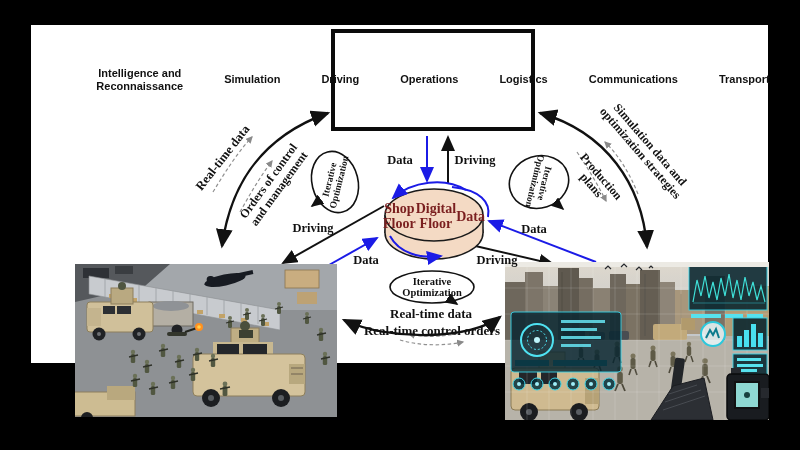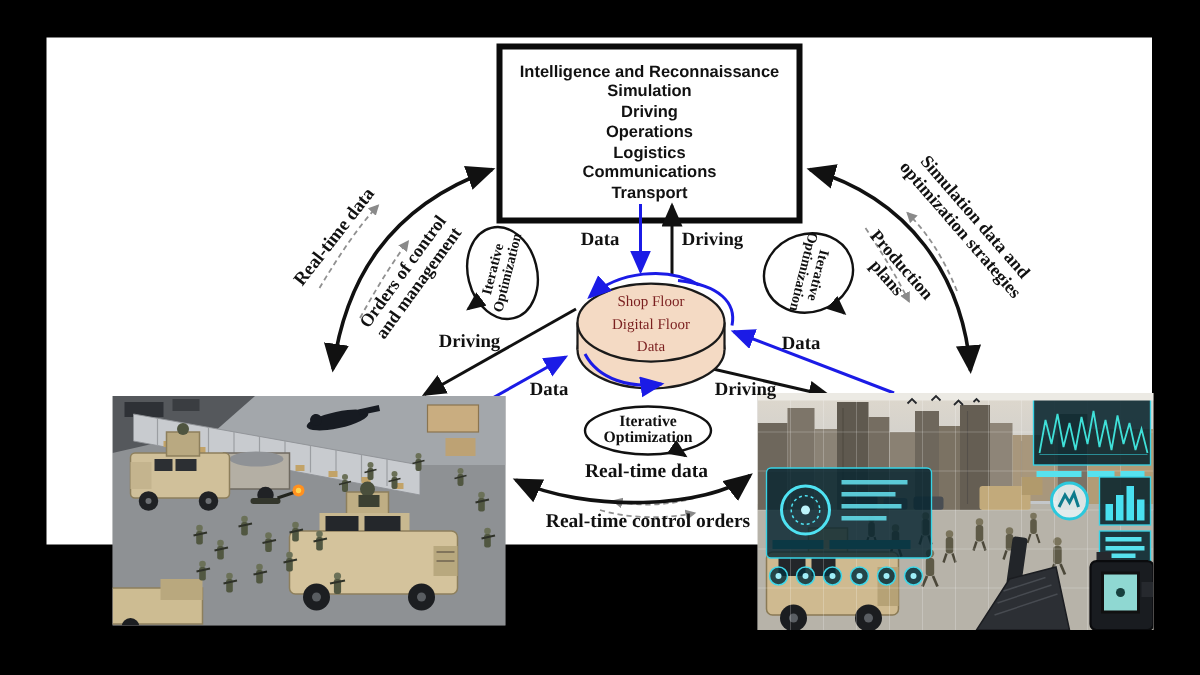--- a/index.html
+++ b/index.html
@@ -2,38 +2,38 @@
 <html><head>
 <meta charset="utf-8">
 <style>
   html,body{margin:0;padding:0;background:#000;}
   #canvas{position:relative;width:800px;height:450px;background:#000;overflow:hidden;
           font-family:"Liberation Serif",serif;}
   #backdrop{position:absolute;left:31px;top:25px;width:737px;height:338px;background:#ffffff;}
   #arrows{position:absolute;left:0;top:0;width:800px;height:450px;pointer-events:none;}
 
   
-  #top-box{position:absolute;left:331px;top:29px;width:204px;height:120px;box-sizing:border-box;
-           border:4px solid #0b0b0b;background:#fff;display:flex;flex-direction:column;
+  #top-box{position:absolute;left:331px;top:29px;width:204px;height:102px;box-sizing:border-box;
+           border:4px solid #0b0b0b;background:#fff;display:flex;flex-direction:row;
            justify-content:center;align-items:center;
            font-family:"Liberation Sans",sans-serif;font-weight:bold;font-size:11px;
-           line-height:13.4px;color:#111;text-align:center;}
+           line-height:13.4px;color:#111;text-align:center;gap:41px;}
 
   
   .lbl{position:absolute;font-weight:bold;color:#111;white-space:nowrap;
        transform:translate(-50%,-50%);font-size:12.5px;z-index:5;}
   .lbl.big{font-size:13px;}
   .lbl.two{white-space:normal;text-align:center;line-height:1.08;font-size:12px;width:140px;}
   .lbl.oval{white-space:normal;text-align:center;line-height:1.05;font-size:10.5px;}
   .lbl.ovr{white-space:normal;text-align:center;line-height:1.02;font-size:9.5px;}
 
   
   #cyl-text{position:absolute;left:384px;top:192px;width:100px;height:48px;z-index:6;
-            display:flex;flex-direction:column;justify-content:center;align-items:center;
-            font-weight:normal;font-size:10px;line-height:15px;color:#7a1f1f;text-align:center;}
+            display:flex;flex-direction:row;justify-content:center;align-items:center;
+            font-weight:bold;font-size:14px;line-height:15px;color:#7a1f1f;text-align:center;}
 
   
   .photo{position:absolute;overflow:hidden;z-index:4;}
   #photo-left{left:75px;top:264px;width:262px;height:153px;background:#8e9194;}
   #photo-right{left:505px;top:262px;width:264px;height:158px;background:#c9c6bf;}
 </style>
 </head>
 <body>
 
 <div id="canvas">
@@ -117,21 +117,21 @@
     <div>Data</div>
   </div>
 
   <div class="lbl" style="left:400px;top:160px;">Data</div>
   <div class="lbl" style="left:475px;top:160px;">Driving</div>
   <div class="lbl" style="left:313px;top:228px;">Driving</div>
   <div class="lbl" style="left:366px;top:260px;">Data</div>
   <div class="lbl" style="left:534px;top:229px;">Data</div>
   <div class="lbl" style="left:497px;top:260px;">Driving</div>
   <div class="lbl big" style="left:431px;top:314px;">Real-time data</div>
-  <div class="lbl big" style="left:432px;top:347px;">Real-time control orders</div>
+  <div class="lbl big" style="left:432px;top:331px;">Real-time control orders</div>
 
   <div class="lbl" style="left:223px;top:158px;transform:translate(-50%,-50%) rotate(-52deg);">Real-time data</div>
   <div class="lbl two" style="left:274px;top:185px;transform:translate(-50%,-50%) rotate(-54deg);">
     <div>Orders of control</div>
     <div>and management</div>
   </div>
   <div class="lbl two" style="left:645px;top:149px;width:150px;transform:translate(-50%,-50%) rotate(49deg);">
     <div>Simulation data and</div>
     <div>optimization strategies</div>
   </div>

